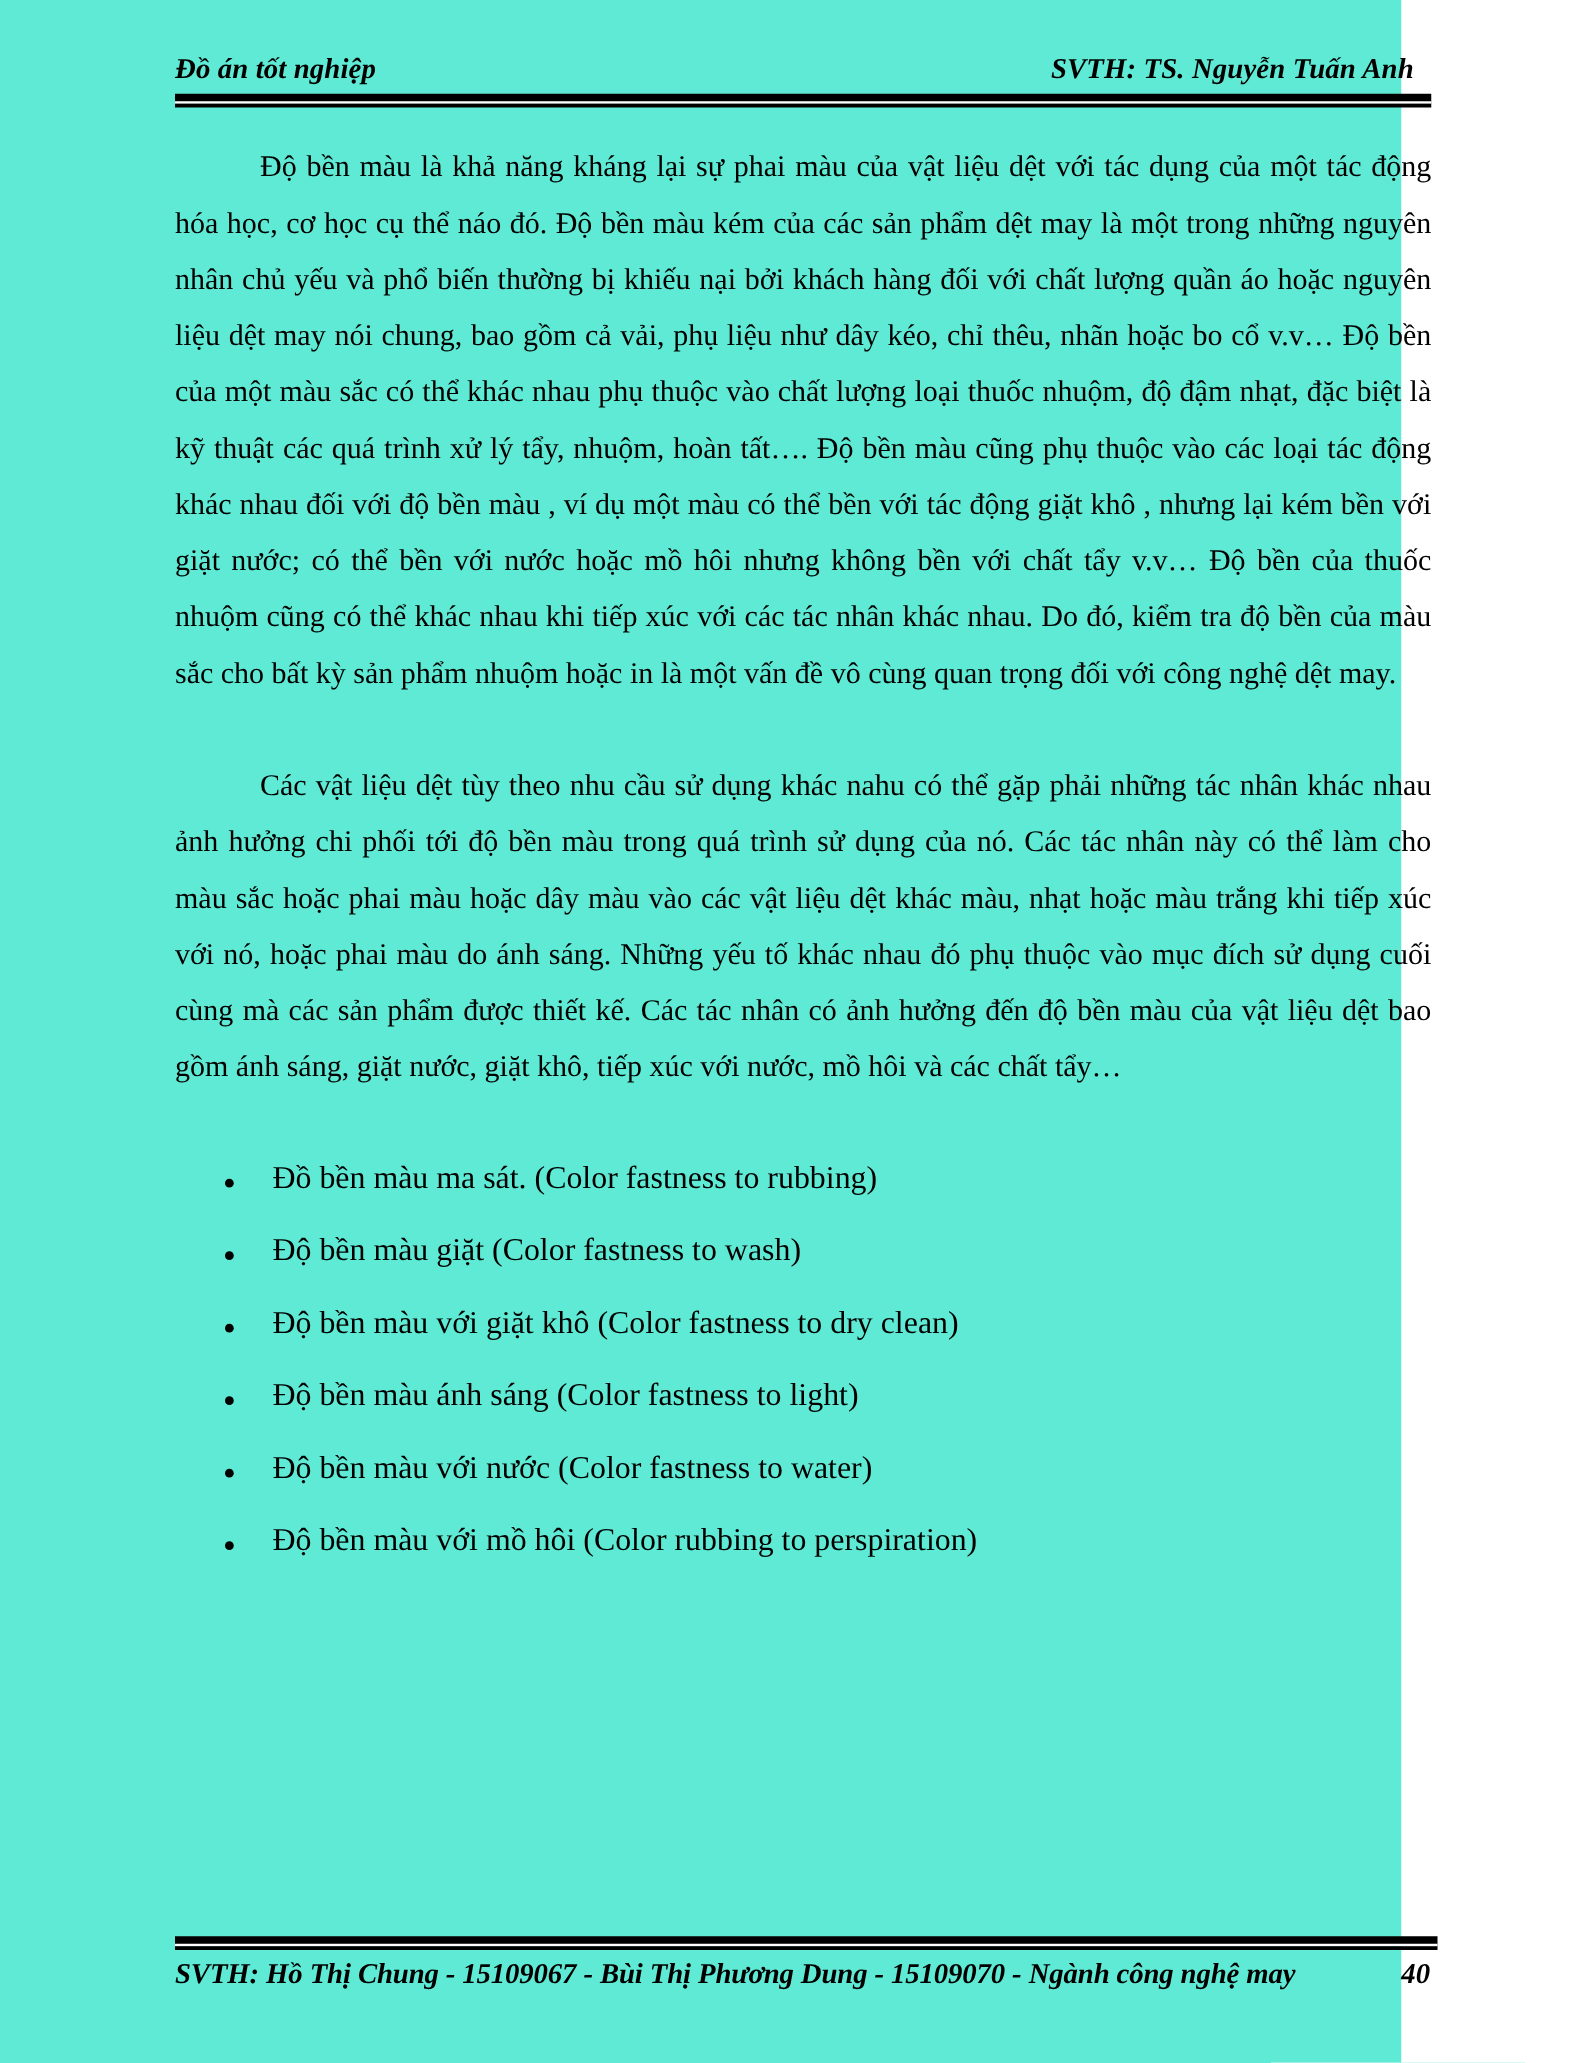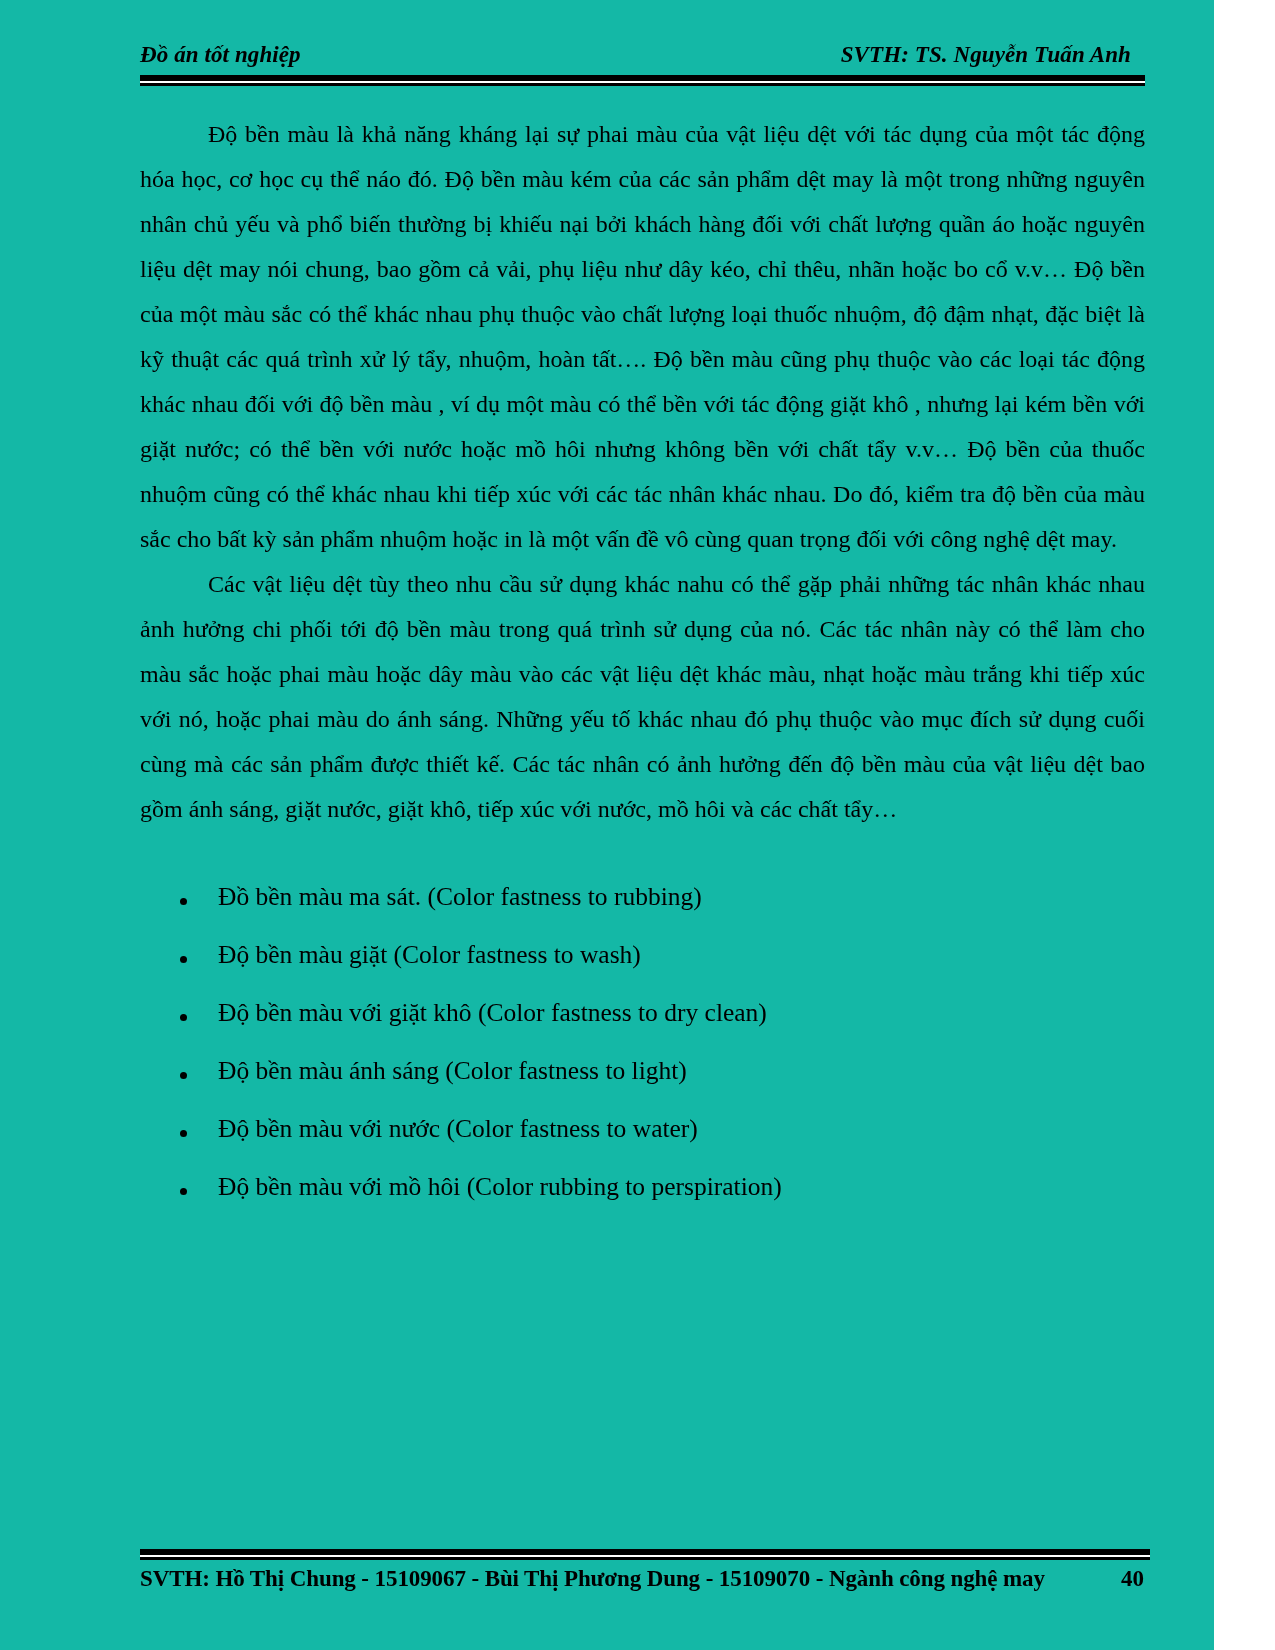--- a/index.html
+++ b/index.html
@@ -9,23 +9,23 @@
   }
   body {
     width: 1275px;
     height: 1650px;
     font-family: "Liberation Serif", "DejaVu Serif", serif;
     color: #000000;
     overflow: hidden;
   }
   .page {
     position: relative;
-    width: 1214px;
+    width: 1121px;
     height: 1650px;
-    background: #14b8a6;
+    background: #5eead4;
     box-sizing: border-box;
   }
 
   
   .header {
     position: absolute;
     left: 140px;
     top: 42px;
     width: 1005px;
   }
@@ -79,20 +79,21 @@
   p.para {
     margin: 0 0 0 0;
     font-size: 24px;
     line-height: 45px;
     text-align: justify;
     text-justify: inter-word;
     text-indent: 68px;
     hyphens: none;
   }
   p.para + p.para {
+    margin-top: 45px;
   }
 
   
   ul.bullets {
     list-style: none;
     margin: 42px 0 0 0;
     padding: 0;
   }
   ul.bullets li {
     position: relative;
@@ -122,20 +123,21 @@
     width: 1010px;
   }
   .footer .rule-triple {
     margin-top: 0;
     margin-bottom: 6px;
   }
   .footer-row {
     display: flex;
     justify-content: space-between;
     align-items: baseline;
+    font-style: italic;
     font-weight: bold;
     font-size: 23px;
     white-space: nowrap;
   }
   .footer-left { letter-spacing: -0.1px; }
   .footer-page { padding-right: 6px; }
 </style>
 </head>
 <body>
 

